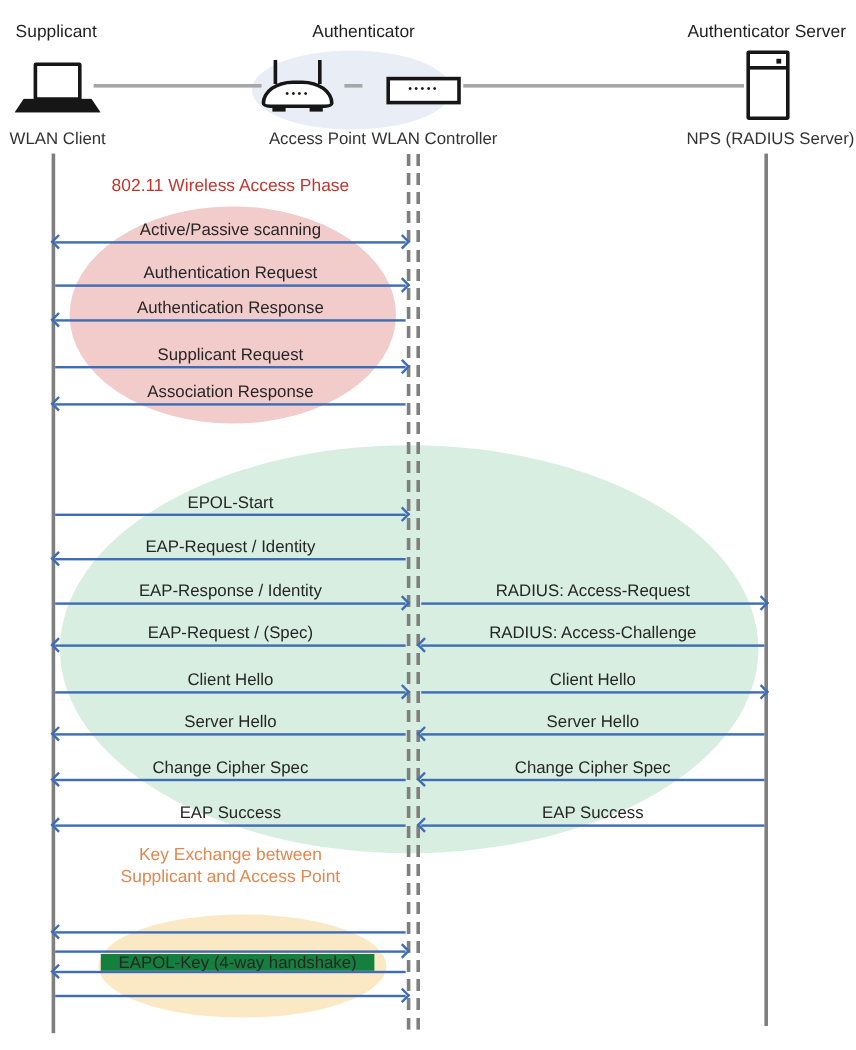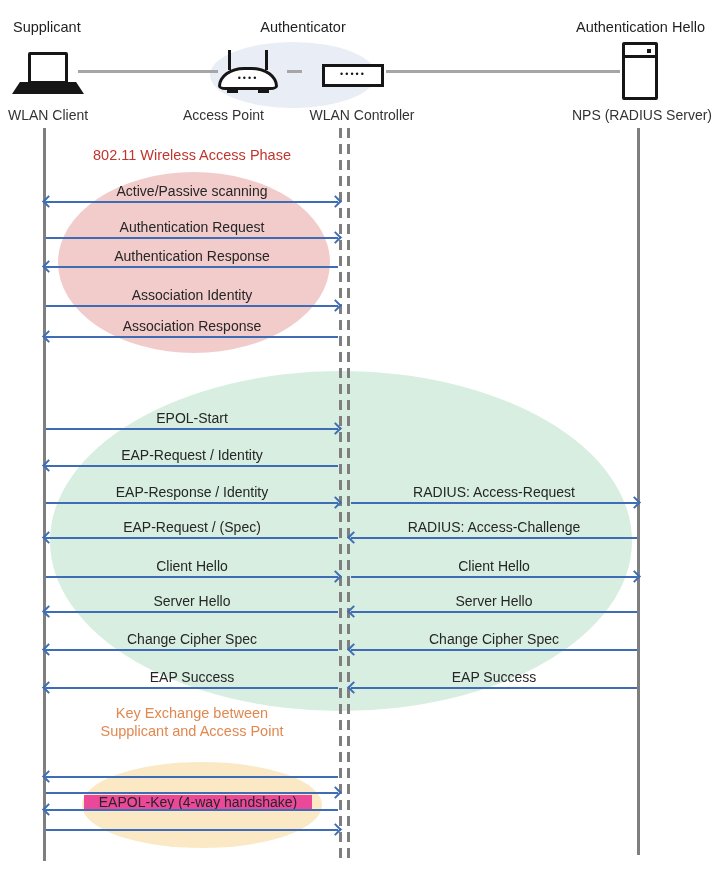--- a/index.html
+++ b/index.html
@@ -14,21 +14,21 @@
   .phase2-bg { left:50px;  top:371px; width:582px; height:340px; background:var(--phase2_fill,#D7EEE0); }
   .phase3-bg { left:82px;  top:762px; width:240px; height:86px;  background:var(--phase3_fill,#FBE9C5); }
 
   
   .role { position:absolute; top:19px; font-size:14.5px; color:#1f1f1f; white-space:nowrap; }
   .role-supplicant { left:13px; }
   .role-authenticator { left:233px; width:140px; text-align:center; }
   .role-authserver { left:553px; width:152px; text-align:right; }
   .device-label { position:absolute; top:107px; font-size:14px; color:#333; white-space:nowrap; }
   .dl-client { left:8px; }
-  .dl-ap { left:183px; width:122px; text-align:left; }
+  .dl-ap { left:183px; width:122px; text-align:right; }
   .dl-wlc { left:300px; width:124px; text-align:center; }
   .dl-nps { left:562px; width:160px; text-align:center; }
 
   
   .conn { position:absolute; top:70px; height:3px; background:var(--connector,#A6A6A6); }
   .conn1 { left:78px;  width:140px; }
   .conn2 { left:287px; width:15px; }
   .conn3 { left:386px; width:234px; }
 
   
@@ -67,40 +67,40 @@
 
   
   .msg { position:absolute; height:2px; background:var(--arrow,#3E6DB5); }
   .span-l { left:46px;  width:292px; }
   .span-r { left:351px; width:286px; }
   .mlabel { position:absolute; left:0; right:0; bottom:4px; text-align:center; font-size:14px; color:var(--message_text,#262626); white-space:nowrap; }
   .head { position:absolute; width:9px; height:9px; }
   .h-r { right:-2px; top:-4.5px; border-top:2.5px solid var(--arrow,#3E6DB5); border-right:2.5px solid var(--arrow,#3E6DB5); transform:rotate(45deg); }
   .h-l { left:-2px;  top:-4.5px; border-bottom:2.5px solid var(--arrow,#3E6DB5); border-left:2.5px solid var(--arrow,#3E6DB5); transform:rotate(45deg); }
 
-  .key-label { position:absolute; left:84px; top:795px; width:228px; background:#ec4899; text-align:center;
+  .key-label { position:absolute; left:84px; top:795px; width:228px; background:#15803d; text-align:center;
                font-size:14px; line-height:14px; color:var(--message_text,#262626); white-space:nowrap; }
 </style>
 </head>
 <body>
 
 <div class="canvas">
 
   <div class="ellipse auth-bg"></div>
   <div class="ellipse phase1-bg"></div>
   <div class="ellipse phase2-bg"></div>
   <div class="ellipse phase3-bg"></div>
 
   <div class="conn conn1"></div>
   <div class="conn conn2"></div>
   <div class="conn conn3"></div>
 
   <div class="role role-supplicant">Supplicant</div>
   <div class="role role-authenticator">Authenticator</div>
-  <div class="role role-authserver">Authentication Hello</div>
+  <div class="role role-authserver">Authenticator Server</div>
 
   <div class="laptop">
     <div class="icon-part screen"></div>
     <div class="icon-part base"></div>
   </div>
   <div class="ap">
     <div class="icon-part ant a1"></div>
     <div class="icon-part ant a2"></div>
     <div class="icon-part body"></div>
     <div class="icon-part dots">••••</div>
@@ -139,21 +139,21 @@
   <div class="msg span-l" style="top:237px">
     <span class="head h-r"></span>
     <div class="mlabel">Authentication Request</div>
   </div>
   <div class="msg span-l" style="top:266px">
     <span class="head h-l"></span>
     <div class="mlabel">Authentication Response</div>
   </div>
   <div class="msg span-l" style="top:305px">
     <span class="head h-r"></span>
-    <div class="mlabel">Association Identity</div>
+    <div class="mlabel">Supplicant Request</div>
   </div>
   <div class="msg span-l" style="top:336px">
     <span class="head h-l"></span>
     <div class="mlabel">Association Response</div>
   </div>
 
   <div class="msg span-l" style="top:428px">
     <span class="head h-r"></span>
     <div class="mlabel">EPOL-Start</div>
   </div>

